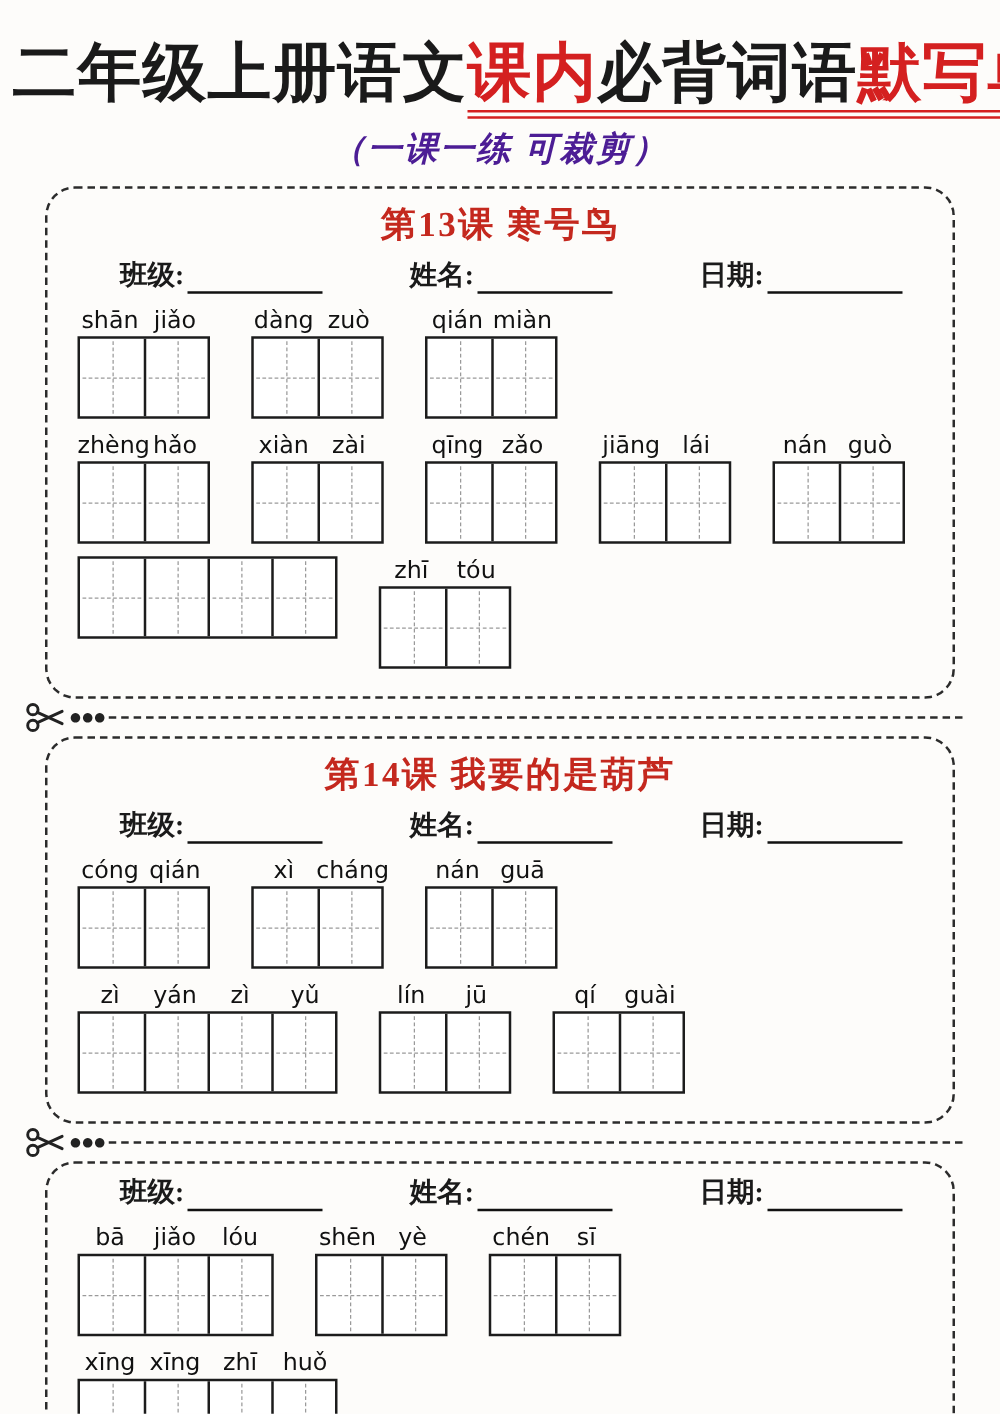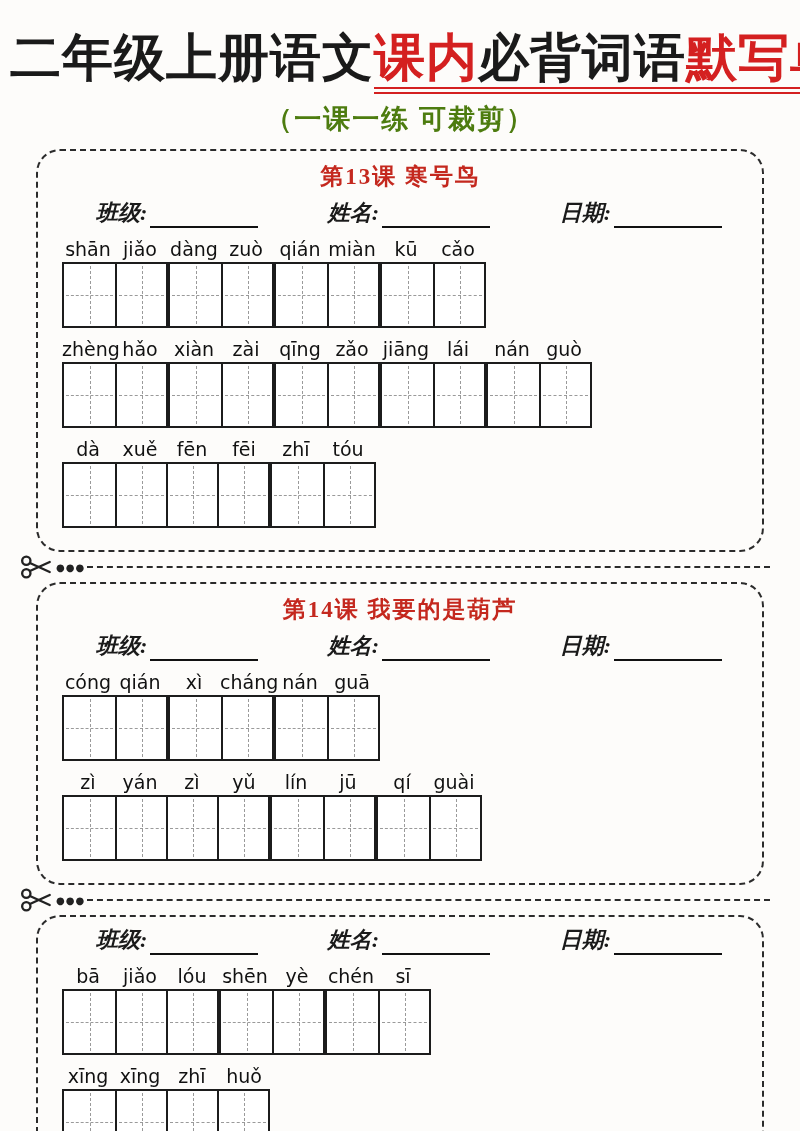--- a/index.html
+++ b/index.html
@@ -12,45 +12,45 @@
   
   .page-title {
     text-align:center; font-size:51px; font-weight:bold;
     margin:24px 10px 8px; letter-spacing:1px; white-space:nowrap;
   }
   .page-title .red { color:#d42020; }
   .page-title .underlined {
     border-bottom:7px double #d42020; padding-bottom:1px;
   }
   .subtitle {
-    text-align:center; font-size:27px; font-weight:bold; color:#4d7c0f;
-    margin-bottom:12px; letter-spacing:2px;
+    text-align:center; font-size:27px; font-weight:bold; color:#4c1d95;
+    margin-bottom:12px; letter-spacing:2px;font-style:italic;
   }
   
   .section {
     margin:0 36px; padding:8px 14px 12px;
     border:2.5px dashed #2b2b2b; border-radius:24px;
     background:transparent;
   }
   .section-title {
-    text-align:center; font-size:23px; font-weight:bold; color:#c4281e;
+    text-align:center; font-size:28px; font-weight:bold; color:#c4281e;
     letter-spacing:2px; margin:2px 0 6px;
   }
   .fields-row {
     display:flex; justify-content:space-between; align-items:flex-end;
     font-size:22px; font-weight:bold; padding:0 26px 0 44px; margin-bottom:10px;
   }
-  .field { display:flex; align-items:flex-end;font-style:italic; }
+  .field { display:flex; align-items:flex-end; }
   .blank {
     display:inline-block; width:108px; height:1.1em; margin-left:3px;
     border-bottom:2px solid #111;
   }
   
   .word-rows { padding-left:10px; }
-  .word-row { display:flex; margin:2px 0 10px; }
+  .word-row { display:flex; gap:33px; margin:2px 0 10px; }
   .group { display:flex; flex-direction:column; }
   .pinyin-line { display:flex; margin-bottom:2px; }
   .syll {
     width:52px; text-align:center; font-size:19px; color:#111;
     font-family:"DejaVu Sans","Liberation Sans",sans-serif;
     white-space:nowrap;
   }
   .boxes { display:flex; border:2.5px solid #1c1c1c; width:max-content; background:#fff; }
   .cell { width:51px; height:62px; position:relative; }
   .cell + .cell { border-left:2.5px solid #1c1c1c; }
@@ -119,30 +119,20 @@
           <div class="group">
             <div class="pinyin-line">
               <span class="syll">qián</span>
               <span class="syll">miàn</span>
             </div>
             <div class="boxes">
               <div class="cell"></div>
               <div class="cell"></div>
             </div>
           </div>
-          <div class="group">
-            <div class="pinyin-line">
-              <span class="syll">kū</span>
-              <span class="syll">cǎo</span>
-            </div>
-            <div class="boxes">
-              <div class="cell"></div>
-              <div class="cell"></div>
-            </div>
-          </div>
         </div>
         <div class="word-row">
           <div class="group">
             <div class="pinyin-line">
               <span class="syll">zhèng</span>
               <span class="syll">hǎo</span>
             </div>
             <div class="boxes">
               <div class="cell"></div>
               <div class="cell"></div>
@@ -184,26 +174,20 @@
               <span class="syll">guò</span>
             </div>
             <div class="boxes">
               <div class="cell"></div>
               <div class="cell"></div>
             </div>
           </div>
         </div>
         <div class="word-row">
           <div class="group">
-            <div class="pinyin-line">
-              <span class="syll">dà</span>
-              <span class="syll">xuě</span>
-              <span class="syll">fēn</span>
-              <span class="syll">fēi</span>
-            </div>
             <div class="boxes">
               <div class="cell"></div>
               <div class="cell"></div>
               <div class="cell"></div>
               <div class="cell"></div>
             </div>
           </div>
           <div class="group">
             <div class="pinyin-line">
               <span class="syll">zhī</span>

